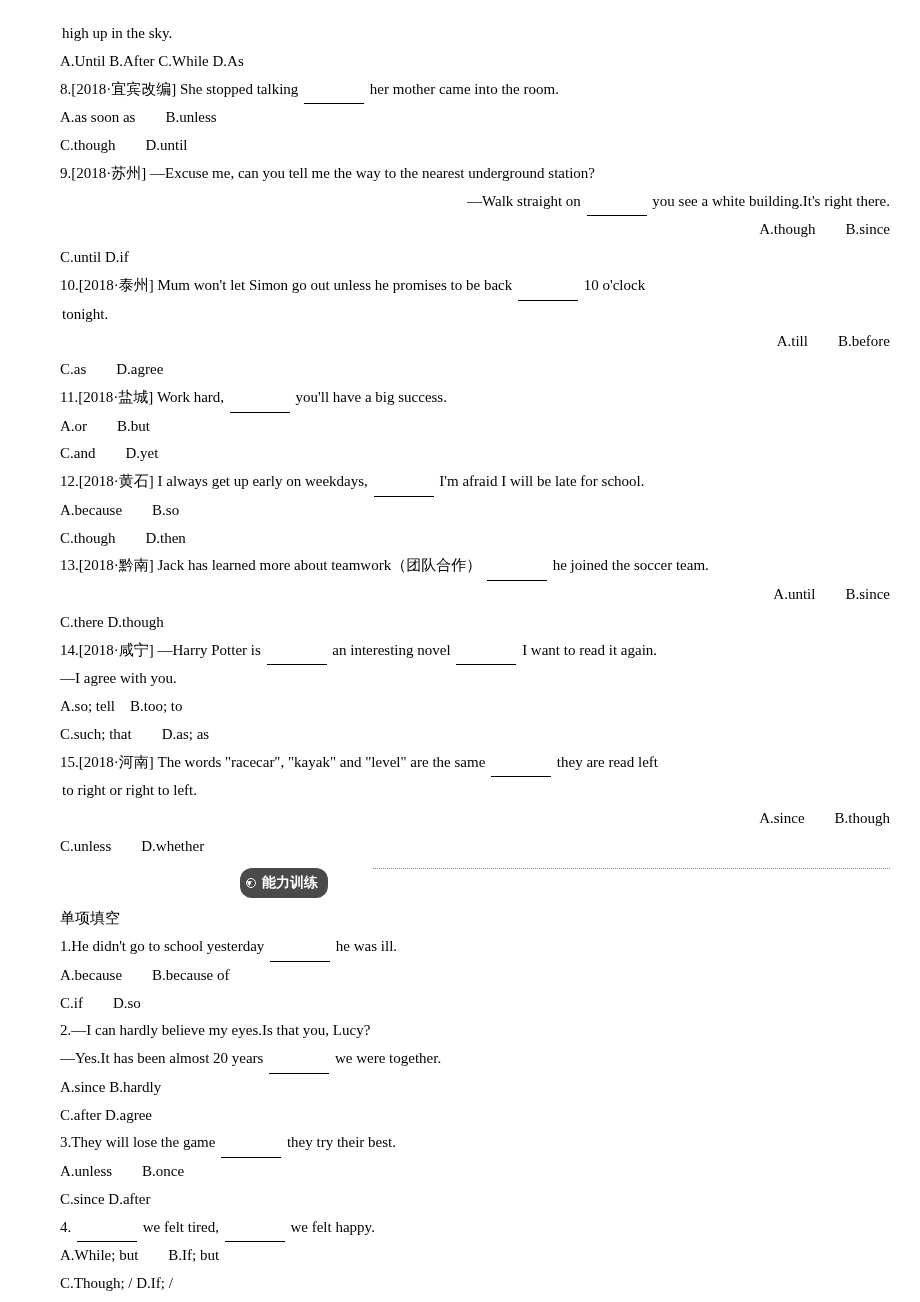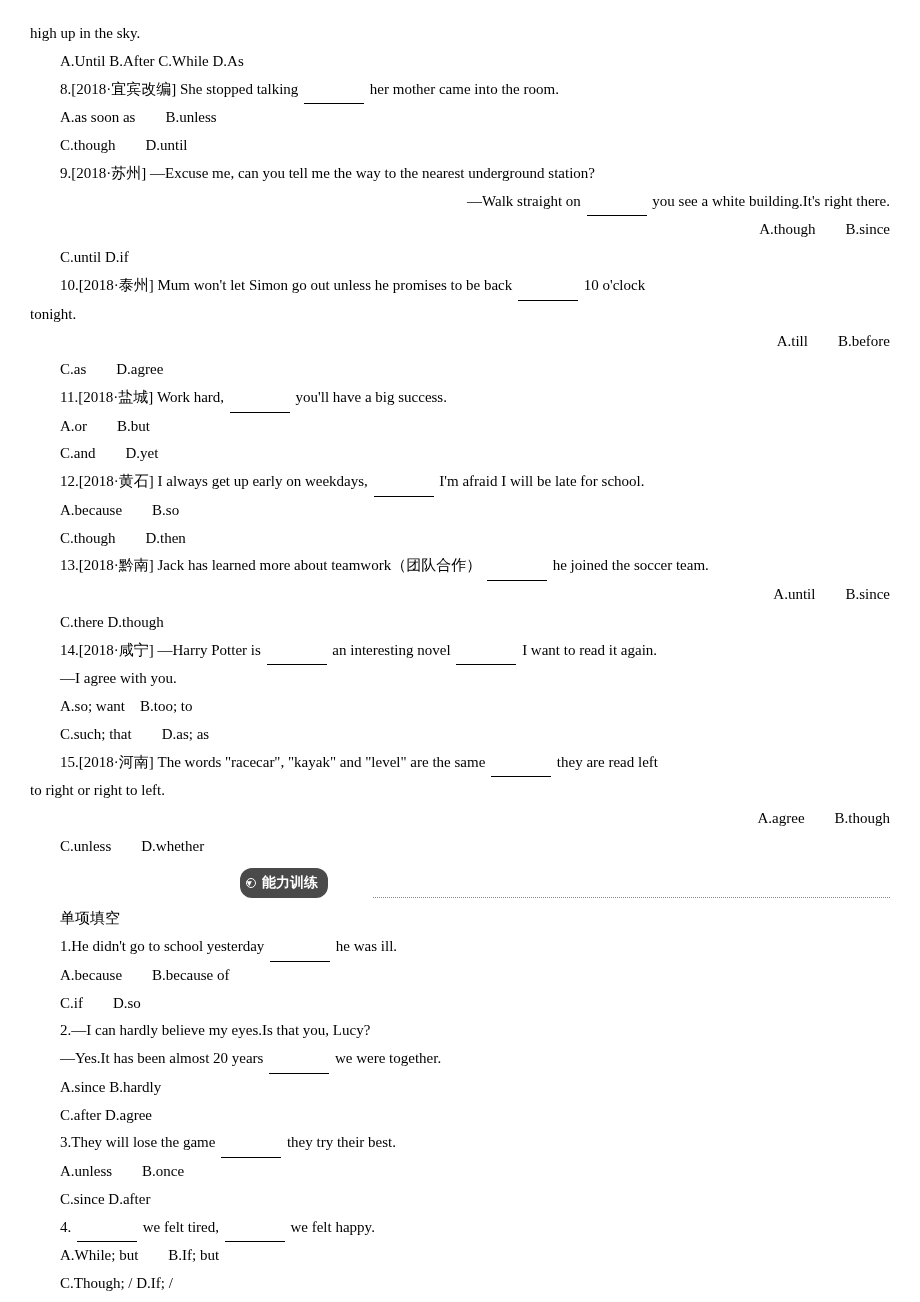--- a/index.html
+++ b/index.html
@@ -5,36 +5,36 @@
     * { margin: 0; padding: 0; box-sizing: border-box; }
     body {
       font-family: "SimSun", "宋体", serif;
       font-size: 15px;
       line-height: 1.85;
       background: #fff;
       color: #000;
       width: 920px;
       padding: 20px 30px;
     }
-    .nohang { text-indent: 0; }
+    .nohang { text-indent: 0; margin-left: 32px; }
     .line { display: block; }
     .indent1 { padding-left: 2em; font-family: Liberation Serif, serif; }
     .indent2 { padding-left: 2.5em; text-align: right; }
     .blank {
       display: inline-block;
       border-bottom: 1px solid #000;
       width: 3em;
       margin: 0 2px;
     }
     .blank-long {
       width: 4em;
     }
     .section-title {
       display: flex;
-      align-items: flex-end;
+      align-items: flex-start;
       margin: 0.5em 0;
       gap: 40px;
     }
     .badge {
       display: inline-flex;
       align-items: center;
       background: #4a4a4a;
       color: #fff;
       border-radius: 12px;
       padding: 2px 10px 2px 6px;
@@ -93,26 +93,26 @@
 <span class="line indent1">12.[2018·黄石] I always get up early on weekdays, <span class="blank blank-long">&nbsp;&nbsp;&nbsp;&nbsp;&nbsp;</span> I'm afraid I will be late for school.</span>
 <span class="line indent1">A.because　　B.so</span>
 <span class="line indent1">C.though　　D.then</span>
 
 <span class="line indent1">13.[2018·黔南] Jack has learned more about teamwork（团队合作） <span class="blank blank-long">&nbsp;&nbsp;&nbsp;&nbsp;&nbsp;</span> he joined the soccer team.</span>
 <span class="line indent2">A.until　　B.since</span>
 <span class="line indent1">C.there D.though</span>
 
 <span class="line indent1">14.[2018·咸宁] —Harry Potter is <span class="blank blank-long">&nbsp;&nbsp;&nbsp;&nbsp;&nbsp;</span> an interesting novel <span class="blank blank-long">&nbsp;&nbsp;&nbsp;&nbsp;&nbsp;</span> I want to read it again.</span>
 <span class="line indent1">—I agree with you.</span>
-<span class="line indent1">A.so; want　B.too; to</span>
+<span class="line indent1">A.so; tell　B.too; to</span>
 <span class="line indent1">C.such; that　　D.as; as</span>
 
 <span class="line indent1">15.[2018·河南] The words "racecar", "kayak" and "level" are the same <span class="blank blank-long">&nbsp;&nbsp;&nbsp;&nbsp;&nbsp;</span> they are read left</span>
 <span class="line nohang">to right or right to left.</span>
-<span class="line indent2">A.agree　　B.though</span>
+<span class="line indent2">A.since　　B.though</span>
 <span class="line indent1">C.unless　　D.whether</span>
 
 <div class="section-title">
   <span class="badge">
     <span class="badge-dot"></span>
     <span>能力训练</span>
   </span>
   <span class="dots"></span>
 </div>
 

